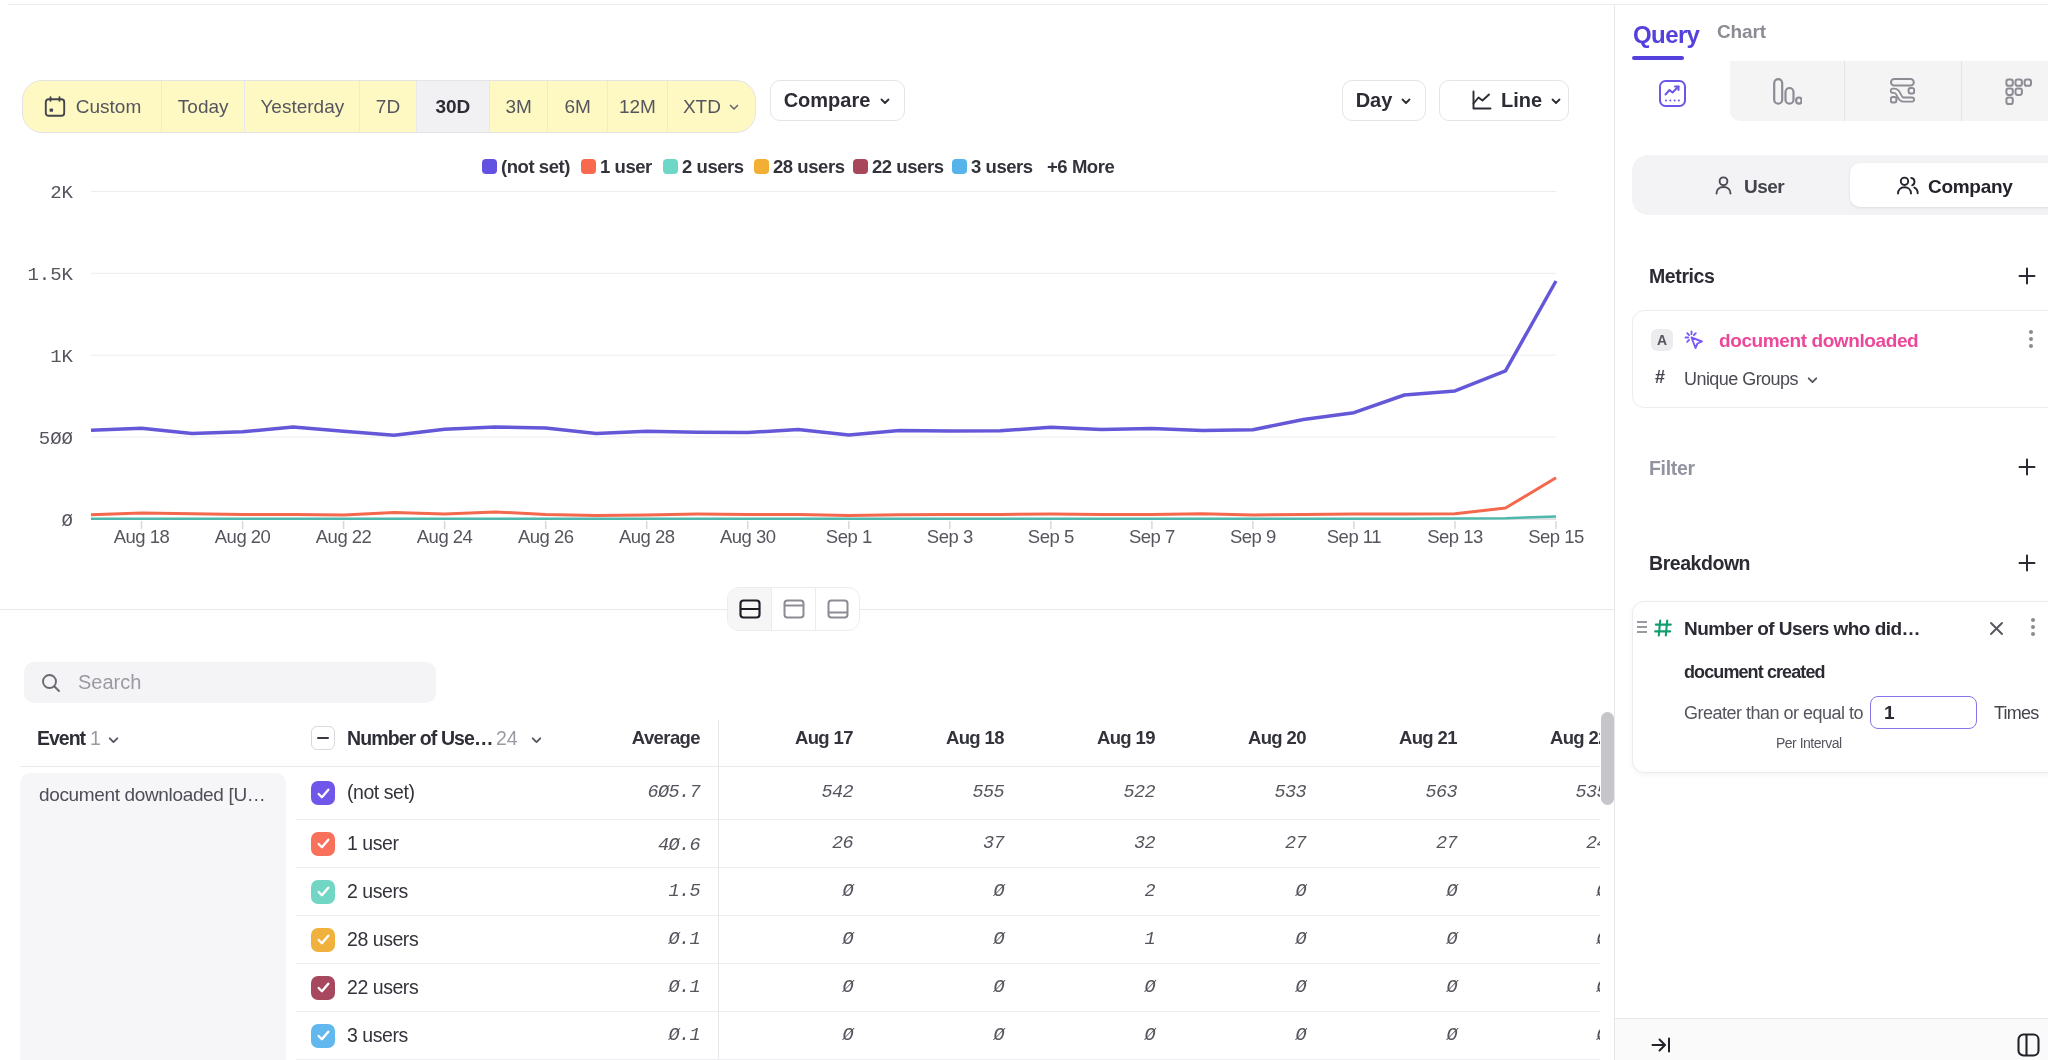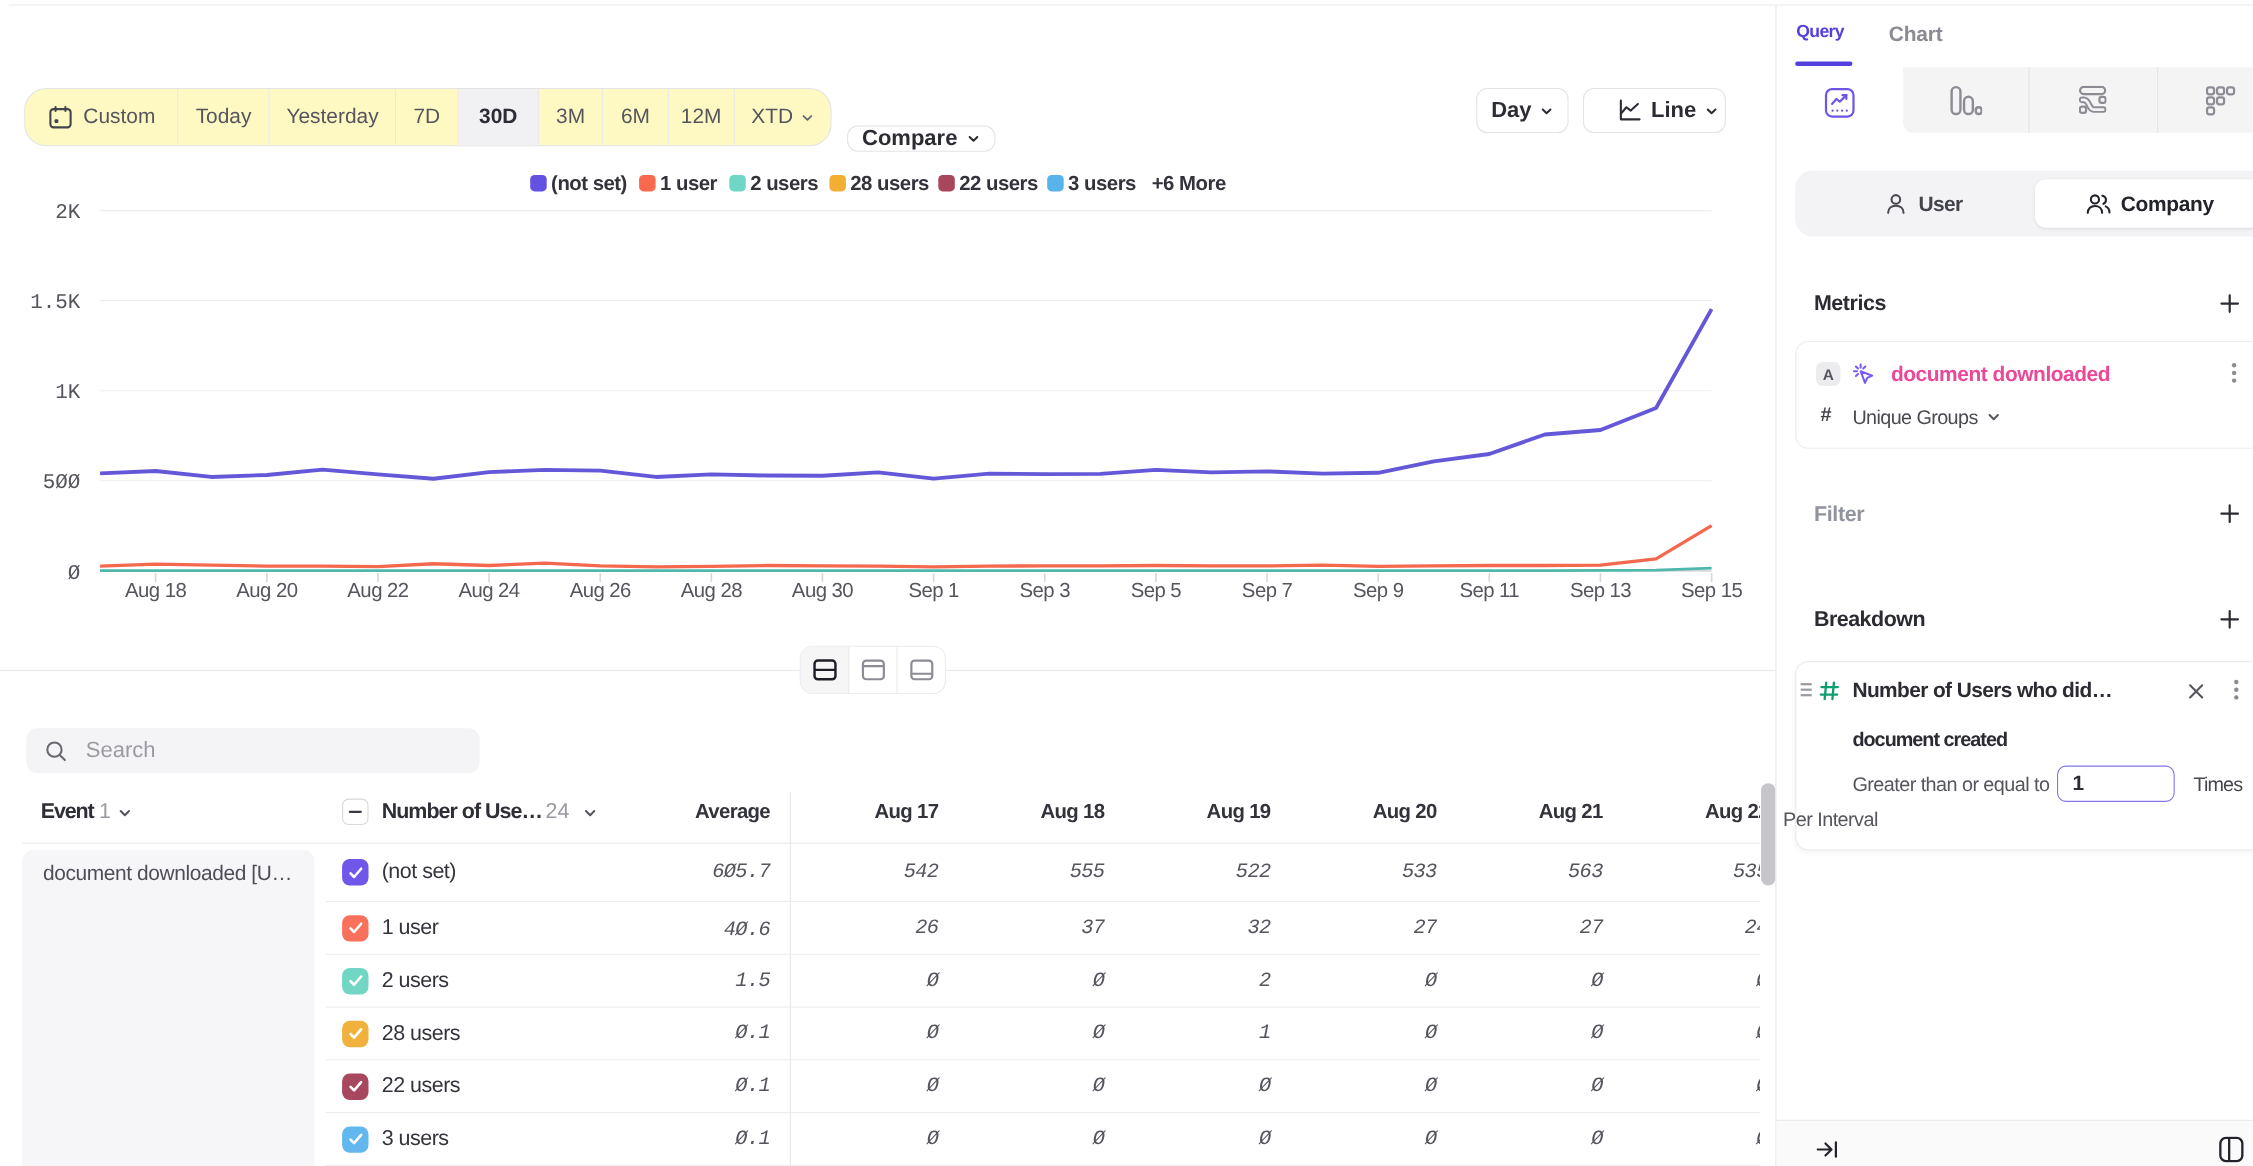--- a/index.html
+++ b/index.html
@@ -32,21 +32,21 @@
   <div style="width:58.1px; display:flex; align-items:center; justify-content:center; border-right:1px solid #e9e9eb;">3M</div>
   <div style="width:59.8px; display:flex; align-items:center; justify-content:center; border-right:1px solid #e9e9eb;">6M</div>
   <div style="width:59.8px; display:flex; align-items:center; justify-content:center; border-right:1px solid #e9e9eb;">12M</div>
   <div style="flex:1; display:flex; align-items:center; justify-content:center; gap:7px;">XTD
     <svg class="chev" viewBox="0 0 12 12" fill="none" stroke="#6b6b74" stroke-width="1.7" stroke-linecap="round" stroke-linejoin="round">
         <path d="M2.5 4.5 L6 8 L9.5 4.5"></path>
       </svg>
   </div>
 </div>
 
-<div class="btn" style="left:770px; top:80px; width:135px; height:24px; gap:9px; font-size:20px; font-weight:700; color:#2c2c34;margin-top:34px;">Compare
+<div class="btn" style="left:770px; top:80px; width:135px; height:41px; gap:9px; font-size:20px; font-weight:700; color:#2c2c34;">Compare
   <svg class="chev" viewBox="0 0 12 12" fill="none" stroke="#2c2c34" stroke-width="1.8" stroke-linecap="round" stroke-linejoin="round">
       <path d="M2.5 4.5 L6 8 L9.5 4.5"></path>
     </svg>
 </div>
 
 <div class="btn" style="left:1342px; top:80px; width:84px; height:41px; gap:8px; font-size:20px; font-weight:700; color:#2c2c34;">Day
   <svg class="chev" viewBox="0 0 12 12" fill="none" stroke="#2c2c34" stroke-width="1.8" stroke-linecap="round" stroke-linejoin="round">
       <path d="M2.5 4.5 L6 8 L9.5 4.5"></path>
     </svg>
 </div>
@@ -275,21 +275,21 @@
   <div class="num" style="left:1166px; top:312.5px;">Ø</div>
   <div class="num" style="left:1317px; top:312.5px;">Ø</div>
   <div class="num" style="left:1467px; top:312.5px;">Ø</div>
   <div class="abs" style="left:296px; top:346.5px; width:1304px; height:1px; background:#ededef;"></div>
 </div>
 
 <div class="abs" style="left:1601px; top:712px; width:13px; height:93px; border-radius:7px; background:#c6c6ca;"></div>
 
 <div class="abs" style="left:1614px; top:5px; width:1px; height:1055px; background:#e7e7ea;"></div>
 
-<div class="abs" style="left:1633px; top:21px; font-size:16px; letter-spacing:-0.6px; font-weight:700; color:#5340dd;text-align:right;">Query</div>
+<div class="abs" style="left:1633px; top:21px; font-size:24px; letter-spacing:-0.6px; font-weight:700; color:#5340dd;text-align:right;">Query</div>
 <div class="abs" style="left:1717px; top:21px; font-size:19px; letter-spacing:-0.15px; font-weight:700; color:#8b8b94;">Chart</div>
 <div class="abs" style="left:1632px; top:56px; width:52px; height:4px; border-radius:2px; background:#5340dd;"></div>
 
 <div class="abs" style="left:1730px; top:61px; width:318px; height:60px; background:#f4f4f5; border-radius:0 0 0 10px;"></div>
 <div class="abs" style="left:1844px; top:61px; width:1px; height:60px; background:#e3e3e6;"></div>
 <div class="abs" style="left:1961px; top:61px; width:1px; height:60px; background:#e3e3e6;"></div>
 
 <div class="abs" style="left:1658px; top:79px;">
   <svg width="29" height="29" viewBox="0 0 29 29" fill="none" stroke="#6d55e6" stroke-width="2">
       <rect x="2" y="2" width="25" height="25" rx="5.5"></rect>
@@ -392,21 +392,21 @@
 <div class="abs" style="left:1684px; top:618px; font-size:19px; letter-spacing:-0.55px; font-weight:700; color:#2b2b33;">Number of Users who did…</div>
 <div class="abs" style="left:1988px; top:620px;"><svg width="17" height="17" viewBox="0 0 17 17" fill="none" stroke="#55555e" stroke-width="1.9" stroke-linecap="round">
       <path d="M3 3 L14 14 M14 3 L3 14"></path>
     </svg></div>
 <div class="abs" style="left:2031px; top:618px; width:4px; height:4px; border-radius:50%; background:#8b8b94; box-shadow:0 7px 0 #8b8b94, 0 14px 0 #8b8b94;"></div>
 <div class="abs" style="left:1684px; top:662px; font-size:18px; letter-spacing:-0.9px; font-weight:700; color:#2b2b33;">document created</div>
 <div class="abs" style="left:1684px; top:703px; font-size:18px; letter-spacing:-0.5px; color:#55555e;">Greater than or equal to</div>
 <div class="abs" style="left:1870px; top:696px; width:107px; height:33px; border:1.5px solid #8276e8; border-radius:8px; background:#fff;"></div>
 <div class="abs" style="left:1884px; top:702px; font-size:19px; font-weight:700; color:#2b2b33;">1</div>
 <div class="abs" style="left:1994px; top:703px; font-size:18px; letter-spacing:-0.8px; color:#45454d;">Times</div>
-<div class="abs" style="left:1621px; top:735px; font-size:18px; letter-spacing:-0.5px; color:#55555e;">Per Interval</div>
+<div class="abs" style="left:1776px; top:735px; font-size:14px; letter-spacing:-0.5px; color:#55555e;">Per Interval</div>
 
 <div class="abs" style="left:1615px; top:1018px; width:433px; height:42px; background:#fafafb; border-top:1px solid #e9e9eb;"></div>
 <div class="abs" style="left:1650px; top:1034px;">
   <svg width="22" height="22" viewBox="0 0 22 22" fill="none" stroke="#23232c" stroke-width="2" stroke-linecap="round" stroke-linejoin="round">
       <path d="M2.5 11 H14.5 M9.5 5.5 L15 11 L9.5 16.5 M19 4.5 V17.5"></path>
     </svg>
 </div>
 <div class="abs" style="left:2017px; top:1033px;">
   <svg width="23" height="24" viewBox="0 0 23 24" fill="none" stroke="#23232c" stroke-width="2.1">
       <rect x="1.5" y="1.5" width="20" height="21" rx="5"></rect>

